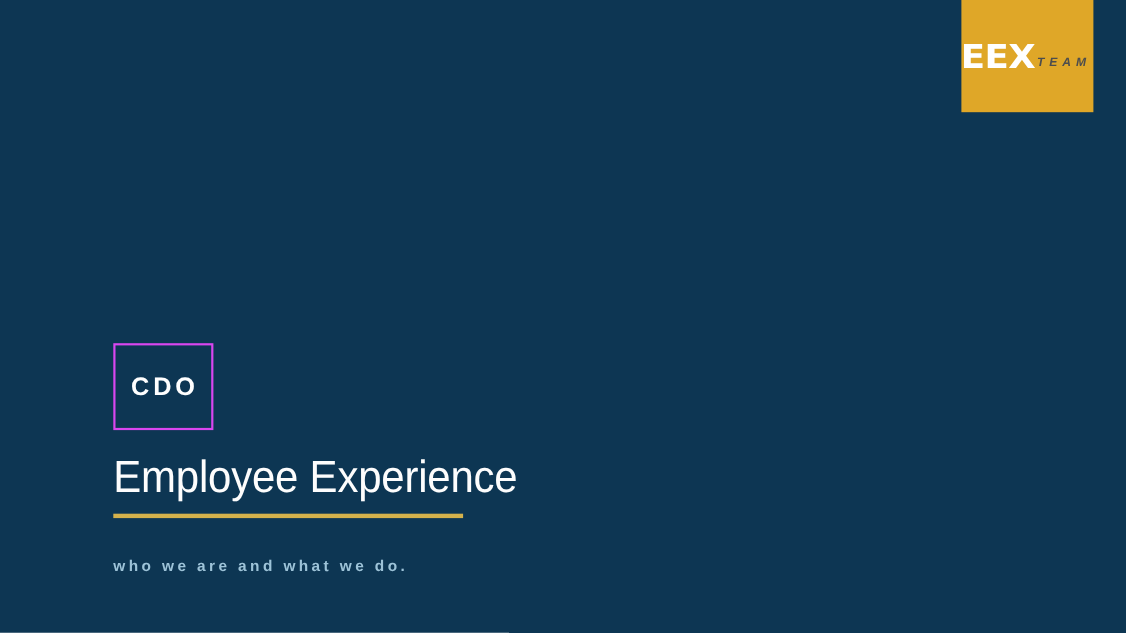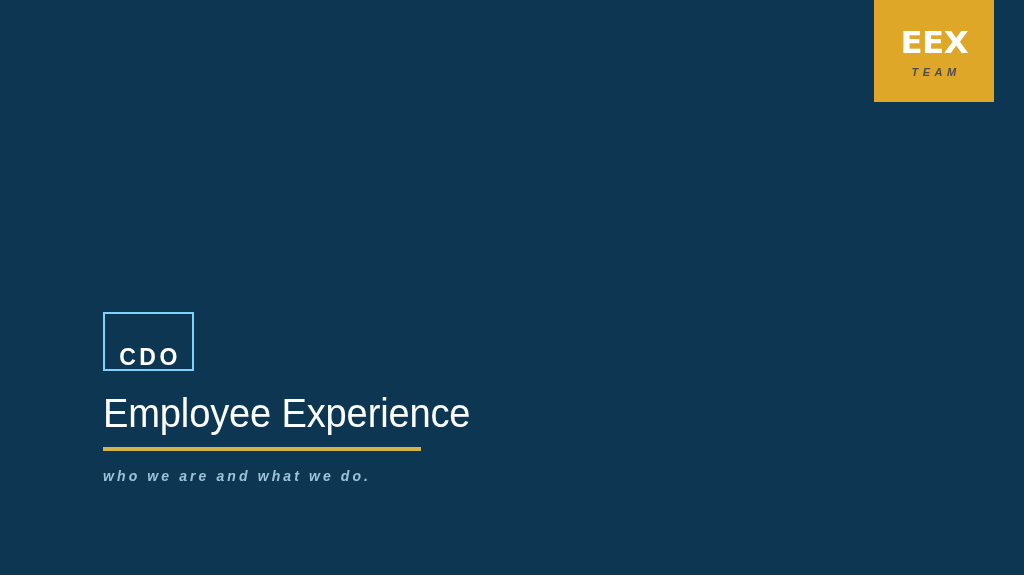--- a/index.html
+++ b/index.html
@@ -24,21 +24,21 @@
 
   
   .badge {
     position: absolute;
     left: 874px;
     top: 0;
     width: 120px;
     height: 102px;
     background: #dfa728;
     display: flex;
-    flex-direction: column;
+    flex-direction: row;
     align-items: center;
     justify-content: center;
     box-sizing: border-box;
     padding-top: 4px;
   }
 
   .badge-eex {
     color: #ffffff;
     font-family: "DejaVu Sans", sans-serif;
     font-weight: 700;
@@ -63,25 +63,25 @@
 
   
   .title-block {
     position: absolute;
     left: 103px;
     top: 312px;
   }
 
   .cdo-box {
     width: 91px;
-    height: 59px;
-    border: 2px solid #7dd3fc;
+    height: 79px;
+    border: 2px solid #d946ef;
     box-sizing: border-box;
     display: flex;
-    align-items: flex-end;
+    align-items: center;
     justify-content: center;
   }
 
   .cdo-label {
     color: #ffffff;
     font-family: "Liberation Sans", sans-serif;
     font-weight: 700;
     font-size: 23px;
     letter-spacing: 3.5px;
     line-height: 1;
@@ -108,23 +108,22 @@
     margin-top: 13px;
   }
 
   .tagline {
     color: #9dc3d8;
     font-family: "Liberation Sans", sans-serif;
     font-weight: 700;
     font-size: 14px;
     letter-spacing: 3.1px;
     line-height: 1;
-    margin-top: 18px;
+    margin-top: 36px;
     white-space: nowrap;
-    font-style: italic;
   }
 </style>
 </head>
 <body>
 
 <div class="slide">
 
   <div class="badge">
     <div class="badge-eex">EEX</div>
     <div class="badge-team">TEAM</div>

